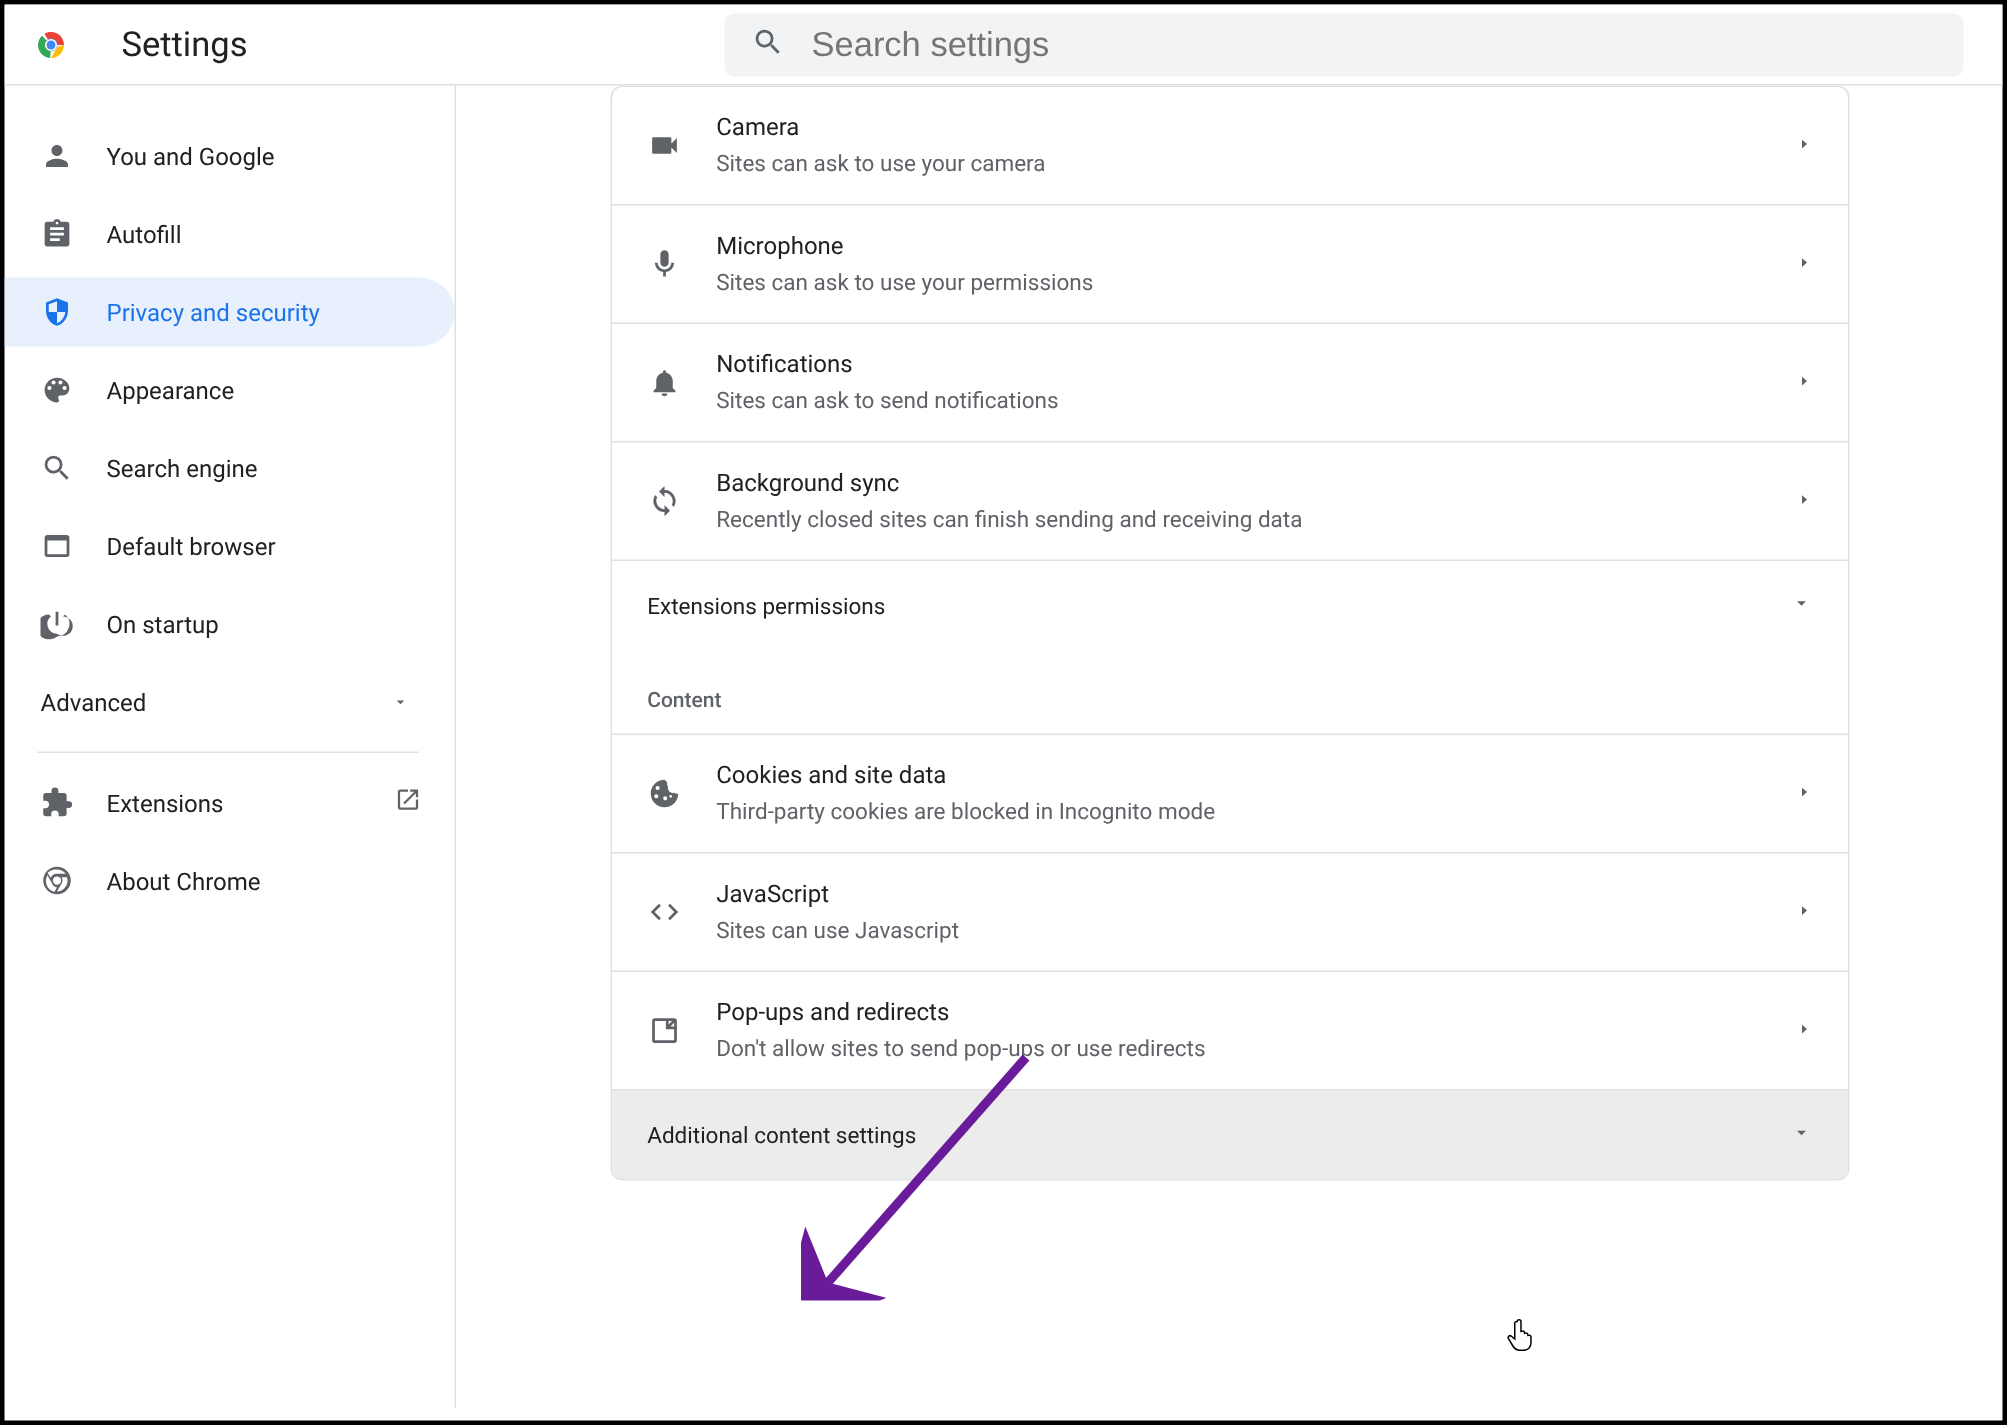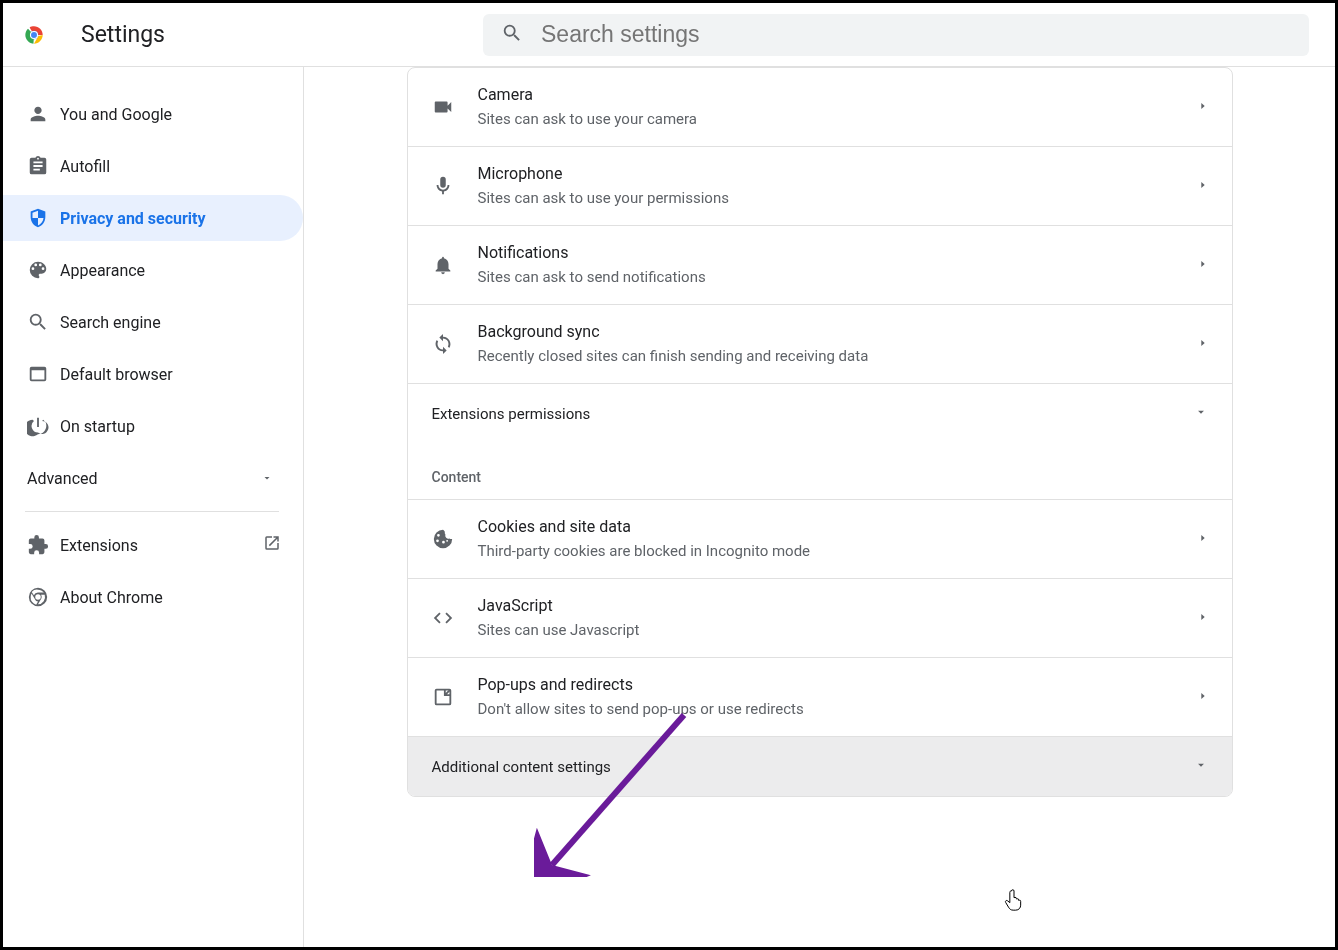--- a/index.html
+++ b/index.html
@@ -7,21 +7,21 @@
       font-family: Roboto, Arial, sans-serif;
       background: #fff;
       width: 1338px;
       height: 950px;
       overflow: hidden;
       border: 3px solid #000;
     }
     .header {
       display: flex;
       align-items: center;
-      height: 64px;
+      height: 54px;
       padding: 11px 18px;
       border-bottom: 1px solid #e0e0e0;
       background: #fff;
     }
     .chrome-logo {
       width: 26px; height: 26px;
       margin-right: 34px;
     }
     .header-title {
       font-size: 23px;
@@ -66,26 +66,26 @@
       position: relative;
     }
     .nav-item .nav-icon {
       width: 22px; height: 22px;
       display:flex;align-items:center;justify-content:center;
       color:#5f6368;
     }
     .nav-item .nav-label {
       font-size: 16px;
       color: #202124;
-      margin-left: 11px;
+      margin-left: 22px;
     }
     .nav-item.active {
       background: #e8f0fe;
     }
-    .nav-item.active .nav-label { color: #1a73e8; font-weight:700;}
+    .nav-item.active .nav-label { color: #1a73e8; font-weight:400;}
     .nav-item.active .nav-icon { color:#1a73e8; }
     .nav-item .ext-icon {
       position:absolute; right:22px; color:#5f6368;
     }
     .adv-header {
       display:flex;align-items:center;
       height:46px;padding-left:24px;margin-top:6px;
       cursor:pointer;
     }
     .adv-header .adv-label{font-size:16px;color:#202124;}

